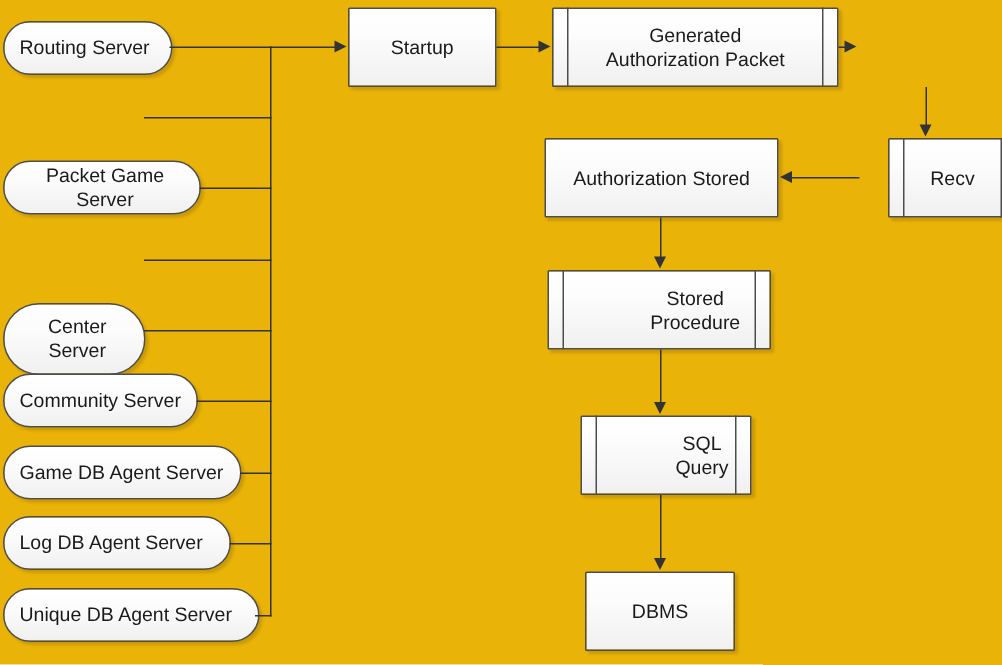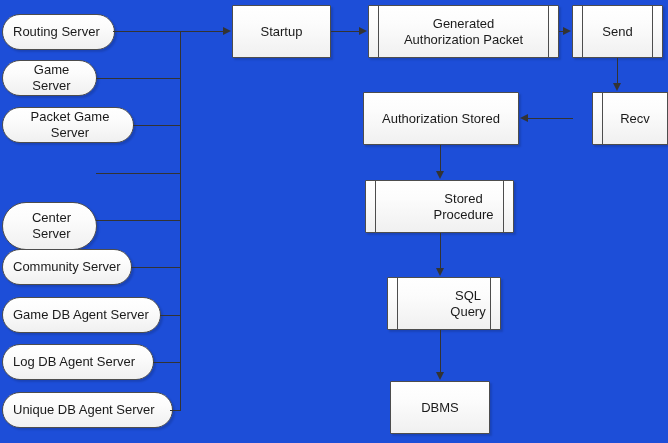--- a/index.html
+++ b/index.html
@@ -9,21 +9,21 @@
     background: #ffffff;
   }
   body {
     font-family: "Liberation Sans", sans-serif;
     -webkit-font-smoothing: antialiased;
   }
   #canvas {
     position: relative;
     width: 668px;
     height: 443px;
-    background: #1d4ed8;
+    background: #eab308;
     overflow: hidden;
   }
 
   
   .node {
     position: absolute;
     box-sizing: border-box;
     display: flex;
     align-items: center;
     justify-content: center;
@@ -105,23 +105,20 @@
   }
 </style>
 </head>
 <body>
 
 <div id="canvas">
 
   <div class="node pill" style="left:2px;  top:14px;  width:113px; height:36px;">
       <span class="label">Routing Server</span>
     </div>
-  <div class="node pill" style="left:2px;  top:60px;  width:95px;  height:36px;">
-      <span class="label">Game Server</span>
-    </div>
   <div class="node pill" style="left:2px;  top:107px; width:132px; height:36px;">
       <span class="label">Packet Game Server</span>
     </div>
   <div class="node pill" style="left:2px;  top:202px; width:95px;  height:48px;">
       <span class="label">Center Server</span>
     </div>
   <div class="node pill" style="left:2px;  top:249px; width:130px; height:36px;">
       <span class="label">Community Server</span>
     </div>
   <div class="node pill" style="left:2px;  top:297px; width:159px; height:36px;">
@@ -151,23 +148,20 @@
 
   <div class="node rect" style="left:232px; top:5px; width:99px; height:53px;">
       <span class="label">Startup</span>
     </div>
 
   <div class="node subroutine" style="left:368px; top:5px; width:191px; height:53px;">
       <span class="label">Generated
 Authorization Packet</span>
     </div>
 
-  <div class="node subroutine" style="left:572px; top:5px; width:91px; height:53px;">
-      <span class="label">Send</span>
-    </div>
 
   <div class="node subroutine" style="left:568px; top:92px; width:86px; height:53px;margin-left:24px;">
       <span class="label">Recv</span>
     </div>
 
   <div class="node rect" style="left:363px; top:92px; width:156px; height:53px;">
       <span class="label">Authorization Stored</span>
     </div>
 
   <div class="node subroutine" style="left:365px; top:180px; width:149px; height:53px;padding-left:48px;">

